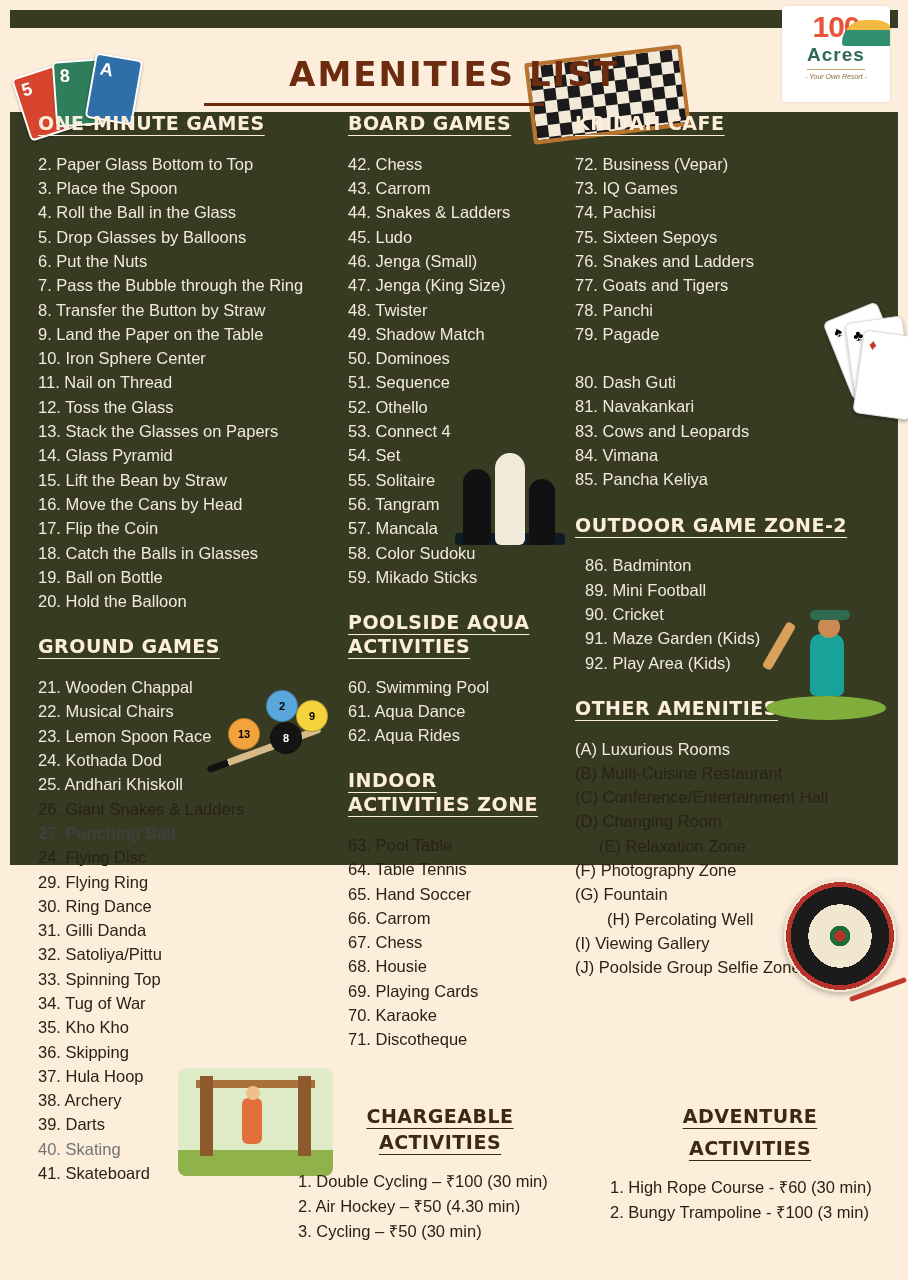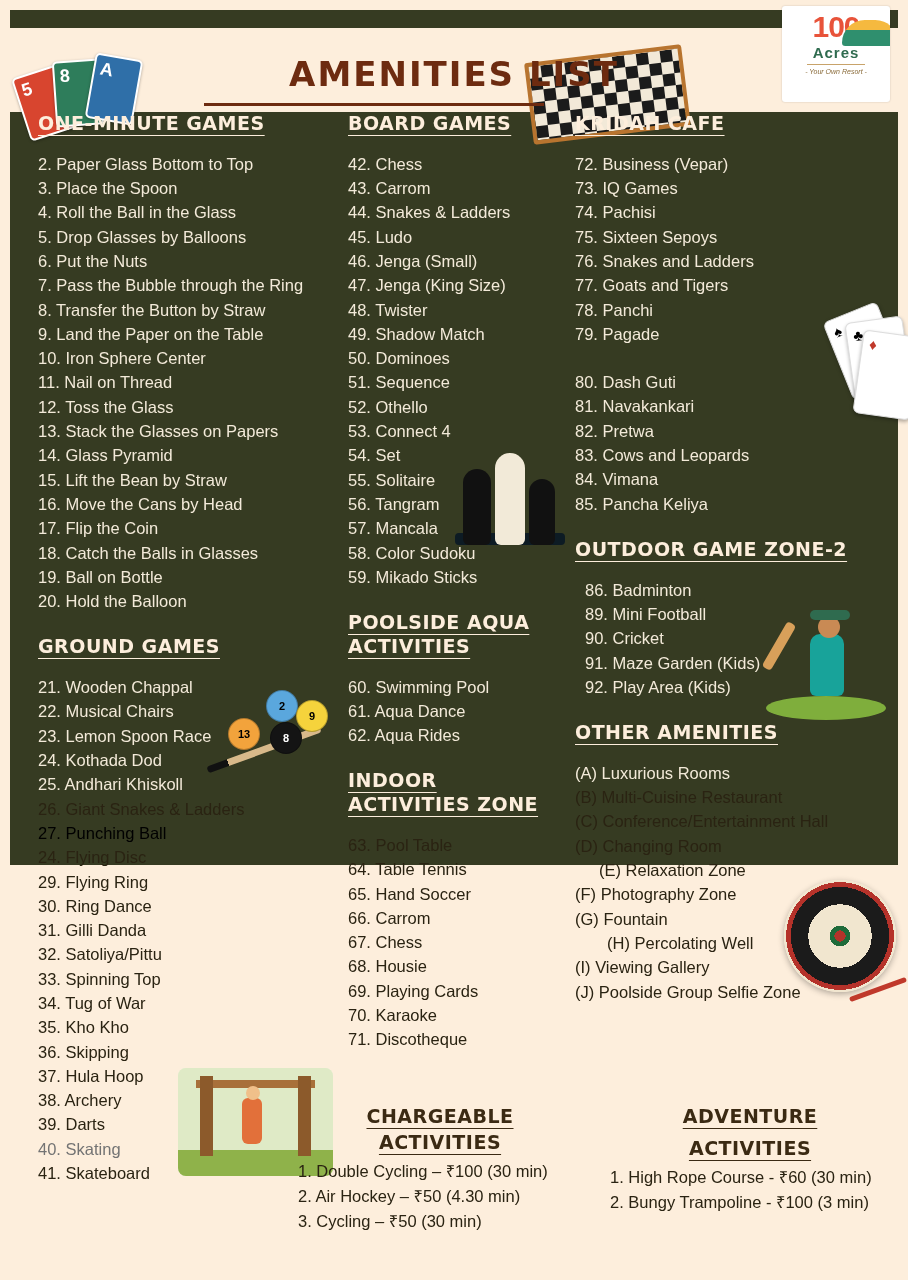--- a/index.html
+++ b/index.html
@@ -92,21 +92,21 @@
   .logo-hill {
     position: absolute;
     left: 30px;
     top: 8px;
     width: 56px;
     height: 26px;
     background: linear-gradient(180deg,#f5b93f 0 40%, #2f8f6e 40% 100%);
     border-radius: 28px 28px 4px 4px;
   }
   .logo-acres {
-    font-size: 15px;
+    font-size: 19px;
     color: #2f6b4f;
     font-weight: bold;
     letter-spacing: 1px;
     margin-top: 2px;
   }
   .logo-tag {
     font-size: 7px;
     color: #8a6b3a;
     font-style: italic;
     margin-top: 3px;
@@ -306,21 +306,21 @@
   .rope-beam { position:absolute; left:18px; right:18px; top:12px; height:8px; background:#a8703a;}
   .rope-person { position:absolute; left:64px; top:30px; width:20px; height:46px; background:#e2703a; border-radius:6px;}
   .rope-head { position:absolute; left:68px; top:18px; width:14px; height:14px; background:#f0c08a; border-radius:50%;}
 
   
   .bottom-sec { position: absolute; }
   .chargeable { left: 290px; top: 1105px; width: 300px; text-align: center; }
   .adventure { left: 600px; top: 1105px; width: 300px; text-align: center; }
   .bottom-sec .sec-head { text-align: center; }
   .bottom-list {
-    list-style: none; margin: 4px 0 0 0; padding: 0; text-align: left;
+    list-style: none; margin: 14px 0 0 0; padding: 0; text-align: left;
   }
   .bottom-list li { font-size: 16.5px; line-height: 25px; color: #2a2312; white-space: nowrap; }
   .chargeable .bottom-list { margin-left: 8px; }
   .adventure .bottom-list { margin-left: 10px; }
 </style>
 </head>
 <body>
 
 <div class="page">
 
@@ -384,21 +384,21 @@
 
     <div class="blk">
       <div class="sec-head">GROUND GAMES</div>
       <ul class="items">
         <li>21. Wooden Chappal</li>
         <li>22. Musical Chairs</li>
         <li>23. Lemon Spoon Race</li>
         <li>24. Kothada Dod</li>
         <li>25. Andhari Khiskoll</li>
         <li class="dk" style="color: rgb(42, 35, 18);">26. Giant Snakes &amp; Ladders</li>
-        <li class="dk" style="color: #000000;">27. Punching Ball</li>
+        <li class="dk" style="color: #404040; font-weight: bold;">27. Punching Ball</li>
         <li class="dk" style="color: rgb(42, 35, 18);">24. Flying Disc</li>
         <li class="dk" style="color: rgb(42, 35, 18);">29. Flying Ring</li>
         <li class="dk" style="color: rgb(42, 35, 18);">30. Ring Dance</li>
         <li class="dk" style="color: rgb(42, 35, 18);">31. Gilli Danda</li>
         <li class="dk" style="color: rgb(42, 35, 18);">32. Satoliya/Pittu</li>
         <li class="dk" style="color: rgb(42, 35, 18);">33. Spinning Top</li>
         <li class="dk" style="color: rgb(42, 35, 18);">34. Tug of War</li>
         <li class="dk" style="color: rgb(42, 35, 18);">35. Kho Kho</li>
         <li class="dk" style="color: rgb(42, 35, 18);">36. Skipping</li>
         <li class="dk" style="color: rgb(42, 35, 18);">37. Hula Hoop</li>
@@ -470,21 +470,20 @@
         <li>75. Sixteen Sepoys</li>
         <li>76. Snakes and Ladders</li>
         <li>77. Goats and Tigers</li>
         <li>78. Panchi</li>
         <li>79. Pagade</li>
       </ul>
       <div class="gap"></div>
       <ul class="items">
         <li>80. Dash Guti</li>
         <li>81. Navakankari</li>
-        <li>82. Pretwa</li>
         <li>83. Cows and Leopards</li>
         <li>84. Vimana</li>
         <li>85. Pancha Keliya</li>
       </ul>
     </div>
 
     <div class="blk">
       <div class="sec-head">OUTDOOR GAME ZONE-2</div>
       <ul class="items" style="margin-left:10px;">
         <li>86. Badminton</li>

